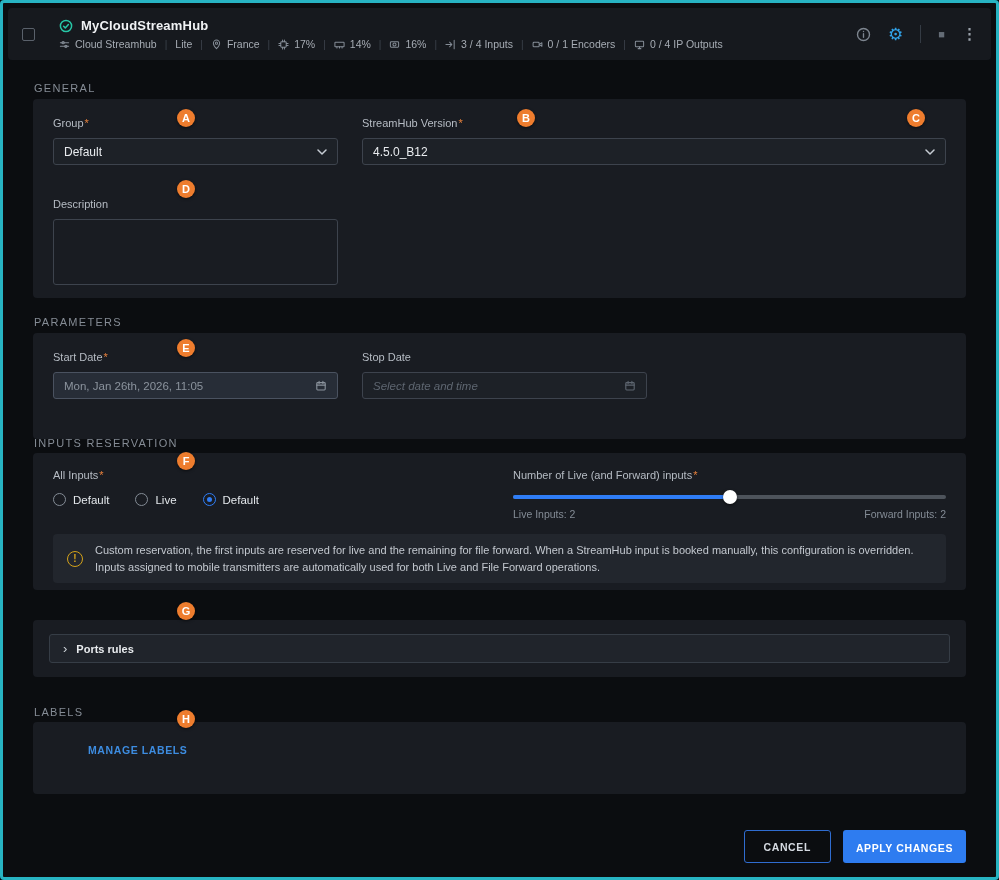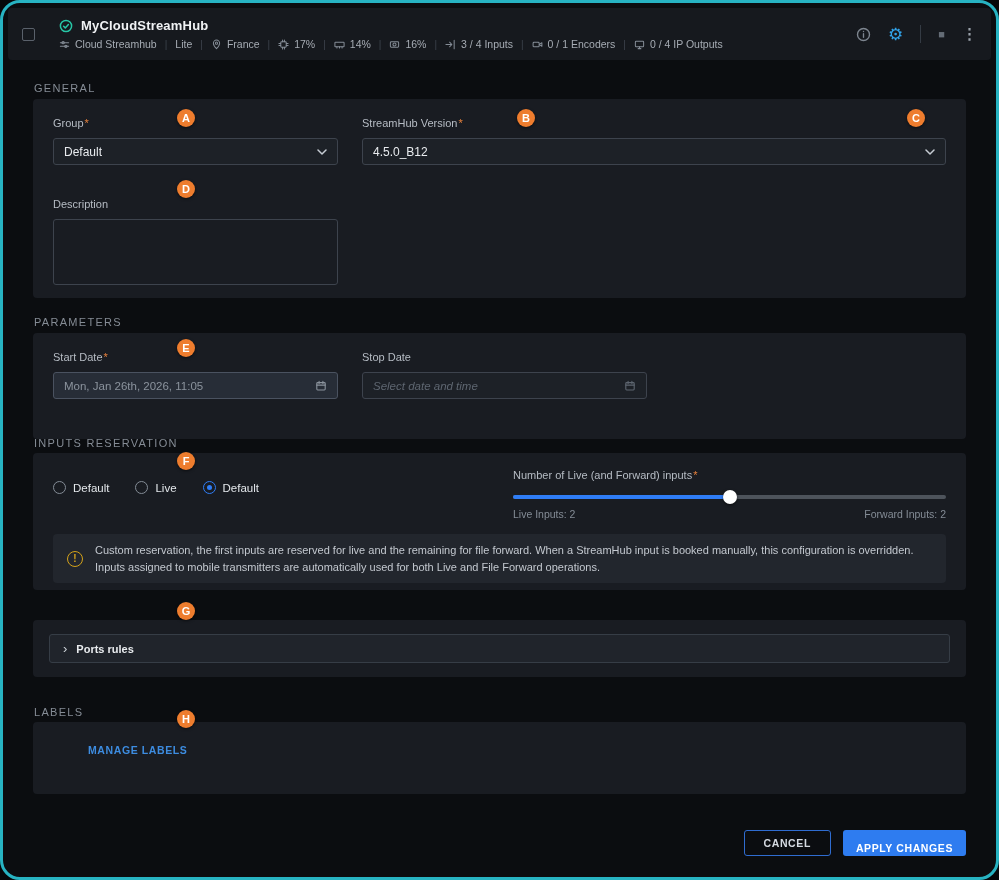--- a/index.html
+++ b/index.html
@@ -1,20 +1,20 @@
 <!DOCTYPE html>
 <html><head>
 <meta charset="utf-8">
 <style>
   * { margin:0; padding:0; box-sizing:border-box; }
   html,body { width:999px; height:880px; }
   body { background:#06080a; font-family:"Liberation Sans", sans-serif; }
 
   .page { position:relative; width:999px; height:880px; background:#0b0d10;
-          border:3px solid #27b3c2; border-radius:20px; overflow:hidden; }
+          border:3px solid #27b3c2; border-radius:4px; overflow:hidden; }
 
   
   .topbar { position:absolute; top:5px; left:5px; right:5px; height:52px;
             background:#16191e; border-radius:4px; display:flex; align-items:center; padding:0 14px; }
   .cb { width:13px; height:13px; border:1px solid #5a616b; border-radius:2px; flex:none; cursor:pointer; }
   .title-wrap { margin-left:24px; display:flex; flex-direction:column; gap:5px; }
   .title-row { display:flex; align-items:center; gap:8px; }
   .hub-state { display:flex; color:#27c6a6; }
   .title { font-size:13px; font-weight:bold; color:#f1f3f5; letter-spacing:0.2px; }
   .status-row { display:flex; align-items:center; gap:8px; font-size:10.5px; color:#a6acb4; white-space:nowrap; }
@@ -93,21 +93,21 @@
 
   
   .labels-row { display:flex; align-items:center; }
   .tag-input { width:285px; height:27px; background:transparent; border:1px solid #3d434d; border-radius:3px;
                color:#e8ebee; font-size:11.5px; padding:0 10px; font-family:inherit; }
   .tag-input::placeholder { font-style:italic; color:#6a727c; }
   .manage { margin-left:35px; font-size:10.5px; font-weight:bold; letter-spacing:0.6px; color:#3d8ce0; cursor:pointer; }
 
   
   .footer { position:absolute; top:827px; right:30px; display:flex; gap:12px; }
-  .btn { height:26px; border-radius:3px; font-size:10.5px; font-weight:bold; letter-spacing:0.6px;
+  .btn { height:33px; border-radius:3px; font-size:10.5px; font-weight:bold; letter-spacing:0.6px;
          font-family:inherit; cursor:pointer; }
   .btn-cancel { padding:0 19px; border:1px solid #2f6cd0; background:transparent; color:#d5dae1; }
   .btn-apply { padding:12px 13px; border:none; background:#2e7cf0; color:#ffffff; }
 
   
   .badge { position:absolute; width:18px; height:18px; border-radius:50%; background:#ee7d2e; color:#fff;
            font-size:11px; font-weight:bold; display:flex; align-items:center; justify-content:center;
            box-shadow:0 1px 3px rgba(0,0,0,0.55); z-index:5; }
 </style>
 </head>
@@ -276,20 +276,23 @@
           </span>
         </div>
       </div>
     </div>
   </div>
 
   <div class="sec-title" style="top:434px">INPUTS RESERVATION</div>
   <div class="panel" style="top:450px;height:137px;padding:16px 20px">
     <div class="ir-row">
       <div class="ir-left">
+        <div class="f-label" style="margin-bottom:0">
+          <span>All Inputs</span><span class="star">*</span>
+        </div>
         <div class="radio-row">
           <label class="radio-opt">
             <span class="rdo"></span>
             <span>Default</span>
           </label>
           <label class="radio-opt">
             <span class="rdo"></span>
             <span>Live</span>
           </label>
           <label class="radio-opt">

